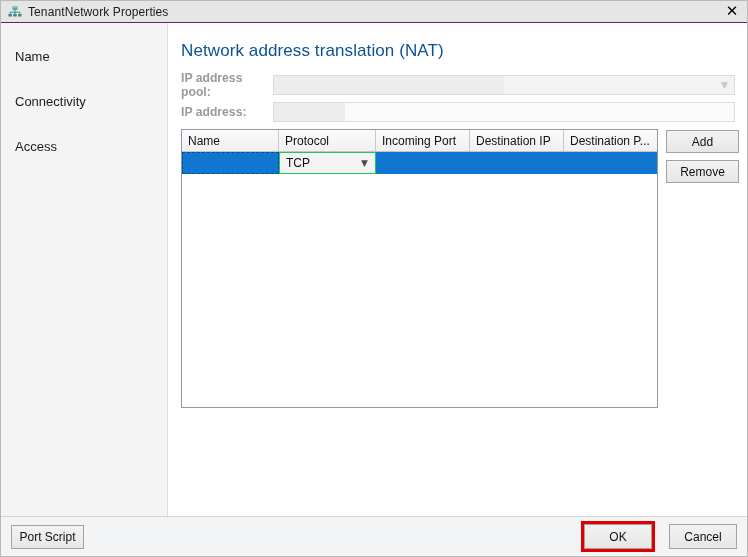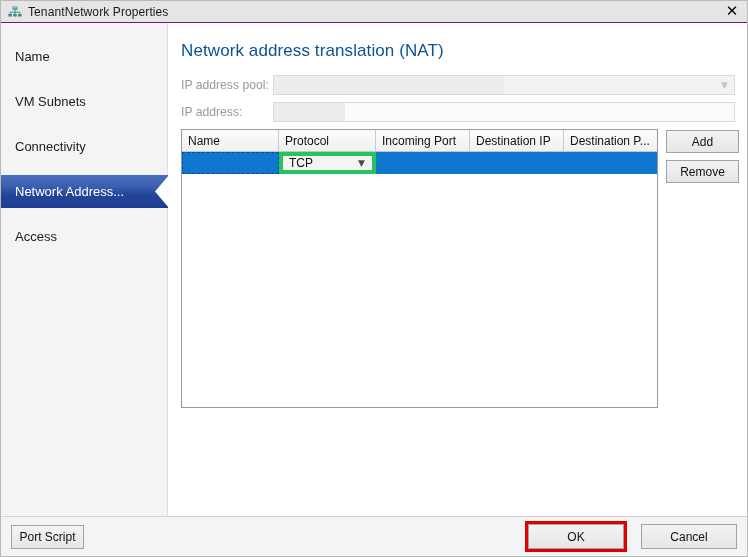--- a/index.html
+++ b/index.html
@@ -142,20 +142,21 @@
     display: flex;
     align-items: center;
     margin-bottom: 7px;
     height: 20px;
   }
   .field-label {
     width: 92px;
     flex: 0 0 92px;
     font-size: 12.2px;
     color: #9a9a9a;
+    font-weight: bold;
   }
   .field-control {
     flex: 1 1 auto;
     height: 20px;
     box-sizing: border-box;
     border: 1px solid #dadada;
     background: #f3f3f3;
     position: relative;
     display: flex;
     align-items: center;
@@ -240,21 +241,21 @@
   }
   .protocol-cell {
     background: #f1f1f1;
     padding-left: 0 !important;
   }
   .protocol-select {
     width: 100%;
     height: 22px;
     box-sizing: border-box;
     background: #f4f4f4;
-    border: 4px solid #22c55e;
+    border: 1px solid #22c55e;
     display: flex;
     align-items: center;
     padding-left: 6px;
     font-size: 12px;
     color: #111111;
     position: relative;
   }
   .protocol-select .chev {
     position: absolute;
     right: 7px;
@@ -293,21 +294,21 @@
     border-top: 1px solid #d4d4d4;
     background: #f3f4f6;
     display: flex;
     align-items: center;
     padding: 0 10px;
     box-sizing: border-box;
     position: relative;
   }
   .footer .spacer { flex: 1 1 auto; }
   .btn-footer {
-    width: 96px;
+    width: 68px;
     height: 25px;
   }
   .ok-wrap {
     position: relative;
     margin-right: 14px;
     padding: 3px;
   }
   .ok-highlight {
     position: absolute;
     left: 0; top: 0; right: 0; bottom: 0;
@@ -337,28 +338,21 @@
     <span class="close-btn">✕</span>
   </div>
 
   <div class="body-area">
 
     <div class="sidebar">
       <div class="nav-item">
         <span class="nav-label">Name</span>
       </div>
       <div class="nav-item">
-        <span class="nav-label">VM Subnets</span>
-      </div>
-      <div class="nav-item">
         <span class="nav-label">Connectivity</span>
-      </div>
-      <div class="nav-item selected">
-        <span class="nav-label">Network Address...</span>
-        <span class="nav-arrow"></span>
       </div>
       <div class="nav-item">
         <span class="nav-label">Access</span>
       </div>
     </div>
 
     <div class="content">
       <h1 class="page-title">Network address translation (NAT)</h1>
 
       <div class="field-row">

